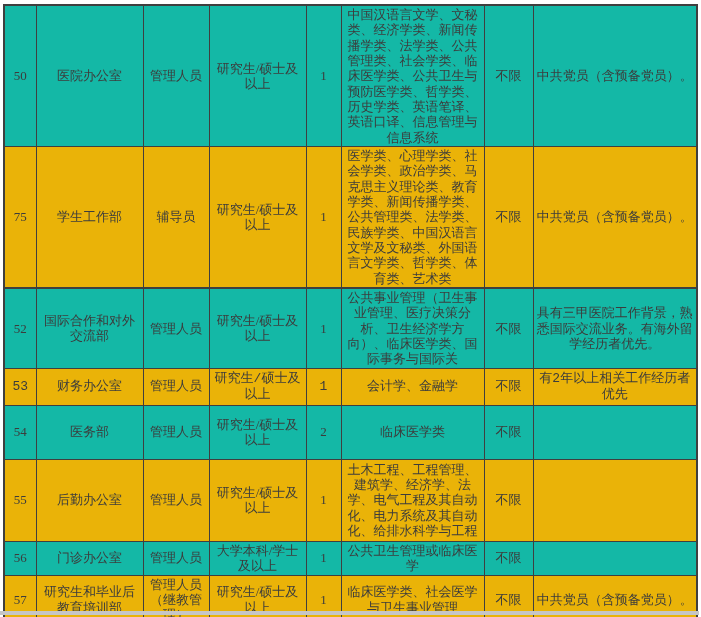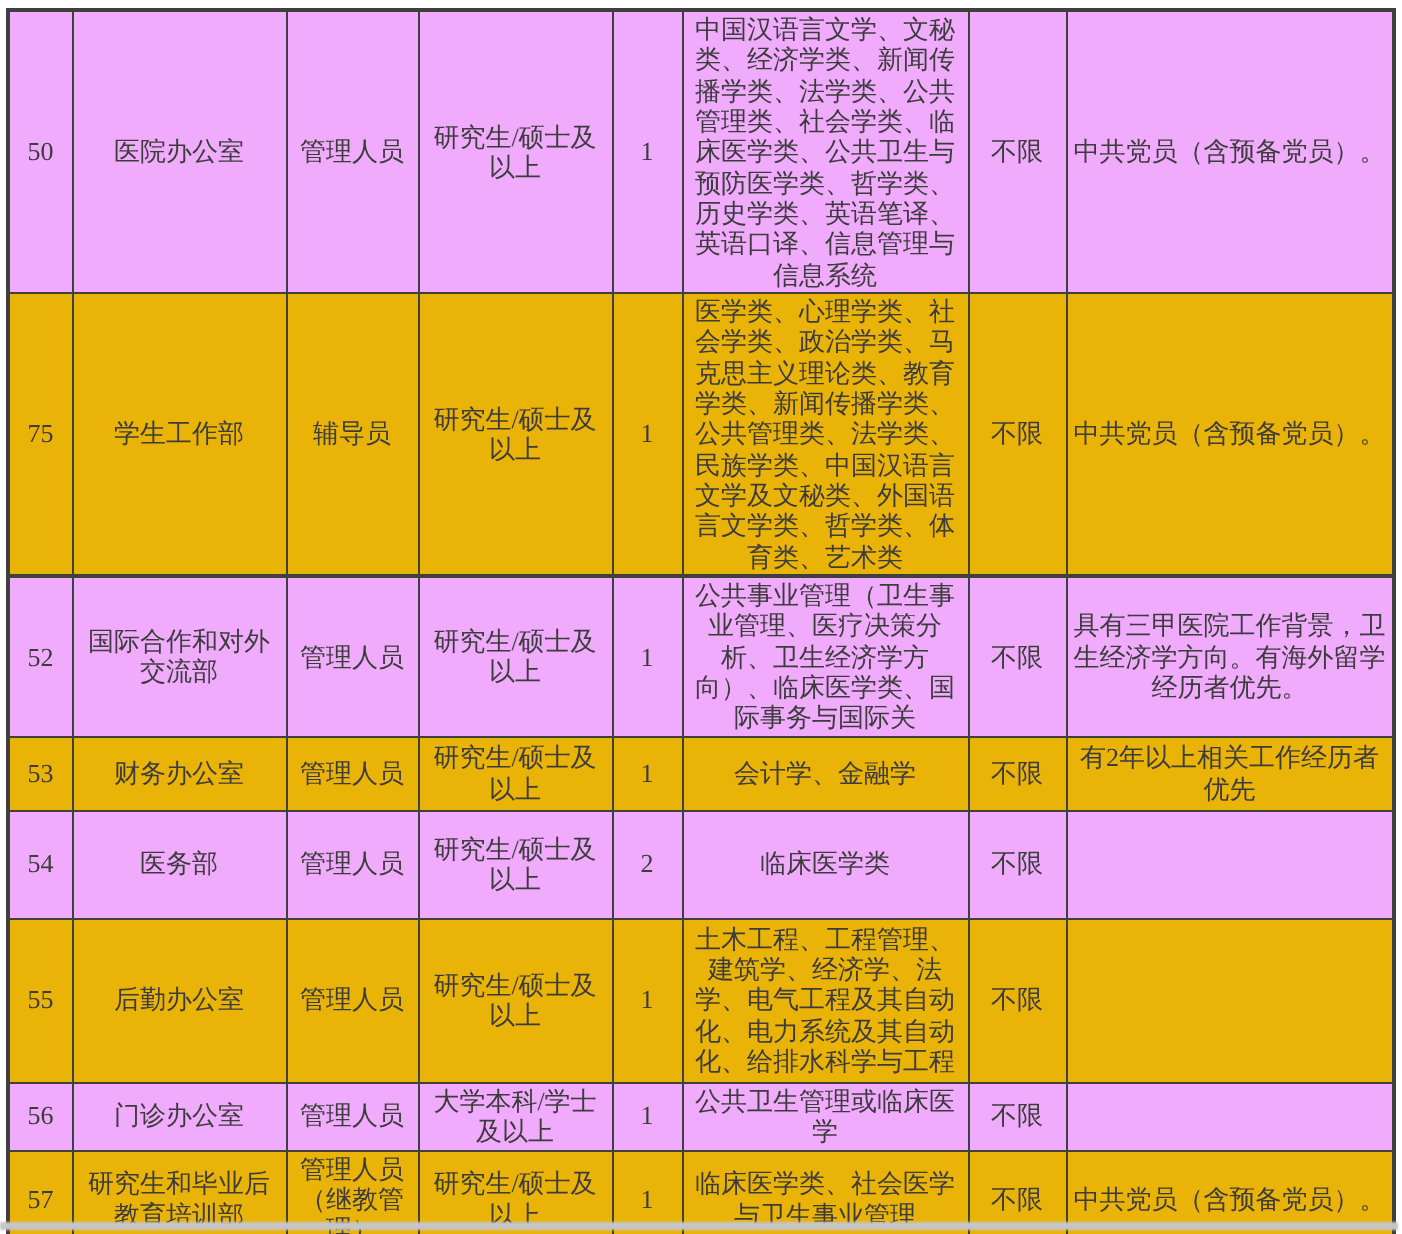--- a/index.html
+++ b/index.html
@@ -30,21 +30,21 @@
     border: 1px solid #3f3f3f;
     text-align: center;
     vertical-align: middle;
     font-size: 13px;
     line-height: 1.18;
     padding: 1px 2px;
     overflow: hidden;
     word-break: break-all;
   }
   table.recruit { border: 2px solid #3f3f3f; }
-  tr.blue  td { background: #f0abfc; }
+  tr.blue  td { background: #14b8a6; }
   tr.white td { background: #eab308; }
   tr.thick-top td { border-top-width: 2px; margin-left: 39px; }
   td.major {
     text-align: left;
     font-size: 12.5px;
     padding: 2px 3px;
     text-align: justify;
   }
   td.major.center { text-align: center; }
   td.remark {
@@ -99,23 +99,23 @@
           <td class="remark">中共党员（含预备党员）。</td>
         </tr>
         <tr class="blue thick-top" style="height: 57px;">
           <td>52</td>
           <td>国际合作和对外交流部</td>
           <td>管理人员</td>
           <td>研究生/硕士及以上</td>
           <td>1</td>
           <td class="major">公共事业管理（卫生事业管理、医疗决策分析、卫生经济学方向）、临床医学类、国际事务与国际关</td>
           <td>不限</td>
-          <td class="remark">具有三甲医院工作背景，卫生经济学方向。有海外留学经历者优先。</td>
+          <td class="remark">具有三甲医院工作背景，熟悉国际交流业务。有海外留学经历者优先。</td>
         </tr>
-        <tr class="white" style="height: 37px;">
+        <tr class="white" style="height: 37px; font-family: Liberation Mono, monospace;">
           <td>53</td>
           <td>财务办公室</td>
           <td>管理人员</td>
           <td>研究生/硕士及以上</td>
           <td>1</td>
           <td class="major">会计学、金融学</td>
           <td>不限</td>
           <td class="remark">有2年以上相关工作经历者优先</td>
         </tr>
         <tr class="blue" style="height: 54px;">

